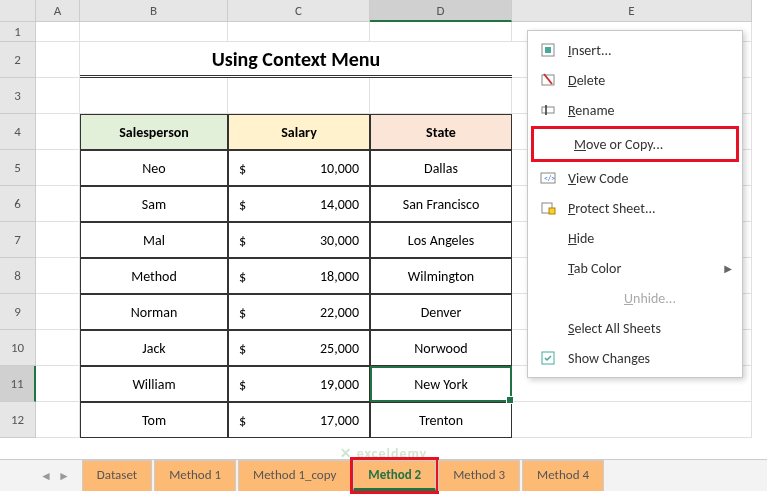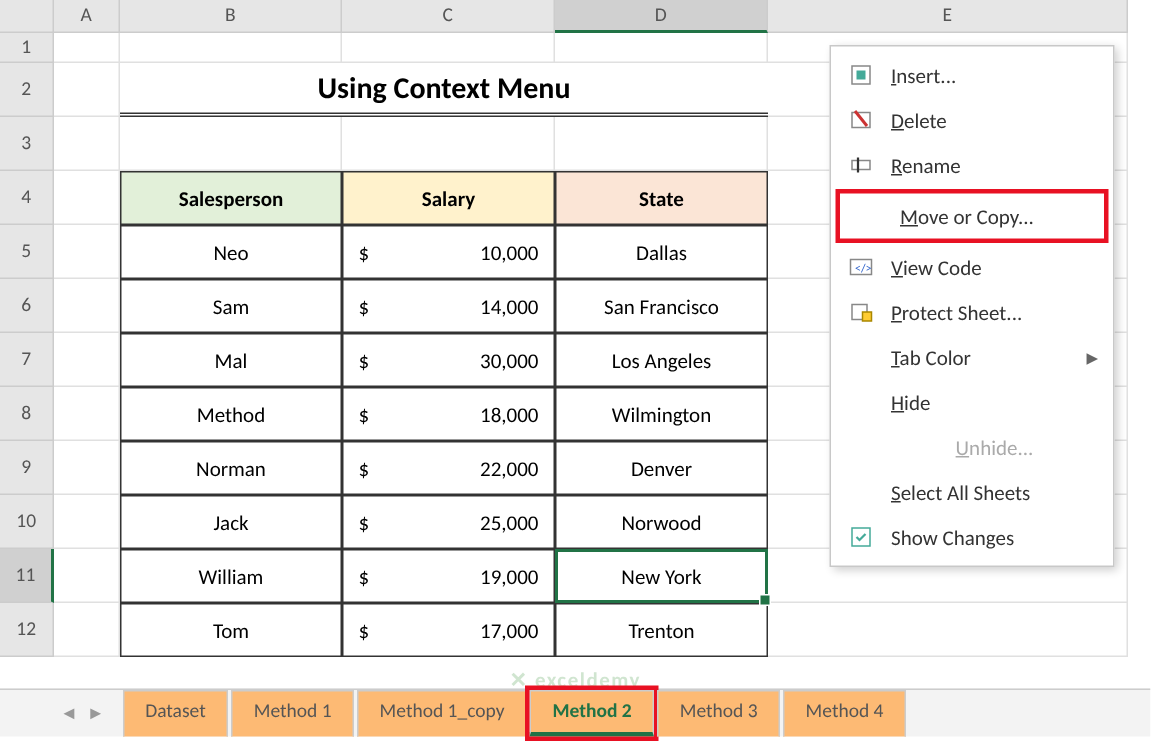--- a/index.html
+++ b/index.html
@@ -23,21 +23,21 @@
     .th-sales { background: #e2f0d9; }
     .th-salary { background: #fff2cc; }
     .th-state { background: #fbe5d6; }
     
     .data-cell { border: 1px solid #333; }
     .salary-cell { justify-content: space-between; padding: 0 10px; }
     
     .selected-cell { outline: 2px solid #217346; outline-offset: -2px; position: relative; }
     .selected-cell::after { content: ''; position: absolute; right: -3px; bottom: -3px; width: 6px; height: 6px; background: #217346; border: 1px solid #fff; }
     
-    .context-menu { position: absolute; top: 30px; right: 24px; width: 190px; background: #fff; border: 1px solid #c8c8c8; box-shadow: 2px 2px 6px rgba(0,0,0,0.2); padding: 4px 0; }
+    .context-menu { position: absolute; top: 30px; right: 24px; width: 216px; background: #fff; border: 1px solid #c8c8c8; box-shadow: 2px 2px 6px rgba(0,0,0,0.2); padding: 4px 0; }
     .menu-item { display: flex; align-items: center; height: 30px; padding: 0 10px; color: #333; }
     .menu-item.disabled { color: #aaa; text-align: center; }
     .menu-icon { width: 20px; height: 20px; margin-right: 10px; display: flex; align-items: center; justify-content: center; }
     .menu-text { flex: 1; }
     .menu-arrow { color: #666; font-size: 10px; }
     .menu-highlight { border: 3px solid #e81123; margin: 1px 3px; }
     
     .tabs-bar { position: absolute; bottom: 12px; left: 0; right: 0; height: 32px; background: #f3f3f3; border-top: 1px solid #ccc; display: flex; align-items: center; padding-left: 40px; }
     .tab-nav { display: flex; gap: 6px; margin-right: 12px; color: #999; }
     .tab-nav span { cursor: pointer; font-size: 12px; }
@@ -210,26 +210,26 @@
     <span class="menu-icon">
         <svg class="icon-svg" viewBox="0 0 16 16">
           <rect x="2" y="3" width="10" height="10" fill="none" stroke="#888"></rect>
           <rect x="9" y="8" width="6" height="6" fill="#fc3" stroke="#a80"></rect>
         </svg>
       </span>
     <span class="menu-text"><u class="accel">P</u>rotect Sheet...</span>
   </div>
   <div class="menu-item">
     <span class="menu-icon"></span>
+    <span class="menu-text"><u class="accel">H</u>ide</span>
+  </div>
+  <div class="menu-item">
+    <span class="menu-icon"></span>
     <span class="menu-text"><u class="accel">T</u>ab Color</span>
     <span class="menu-arrow">▶</span>
-  </div>
-  <div class="menu-item">
-    <span class="menu-icon"></span>
-    <span class="menu-text"><u class="accel">H</u>ide</span>
   </div>
   <div class="menu-item disabled">
     <span class="menu-icon"></span>
     <span class="menu-text"><u class="accel">U</u>nhide...</span>
   </div>
   <div class="menu-item">
     <span class="menu-icon"></span>
     <span class="menu-text"><u class="accel">S</u>elect All Sheets</span>
   </div>
   <div class="menu-item">

